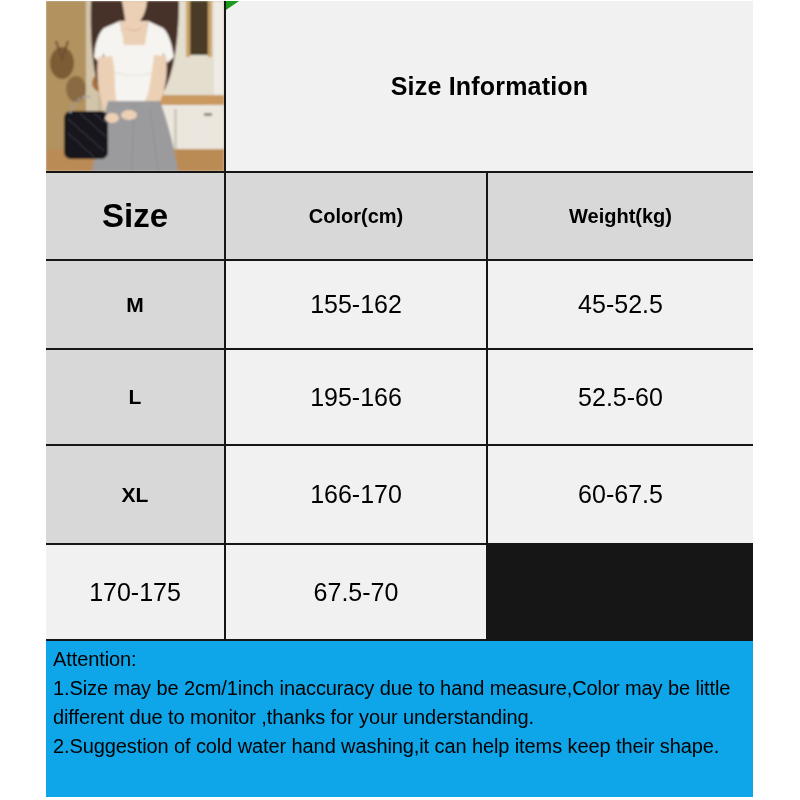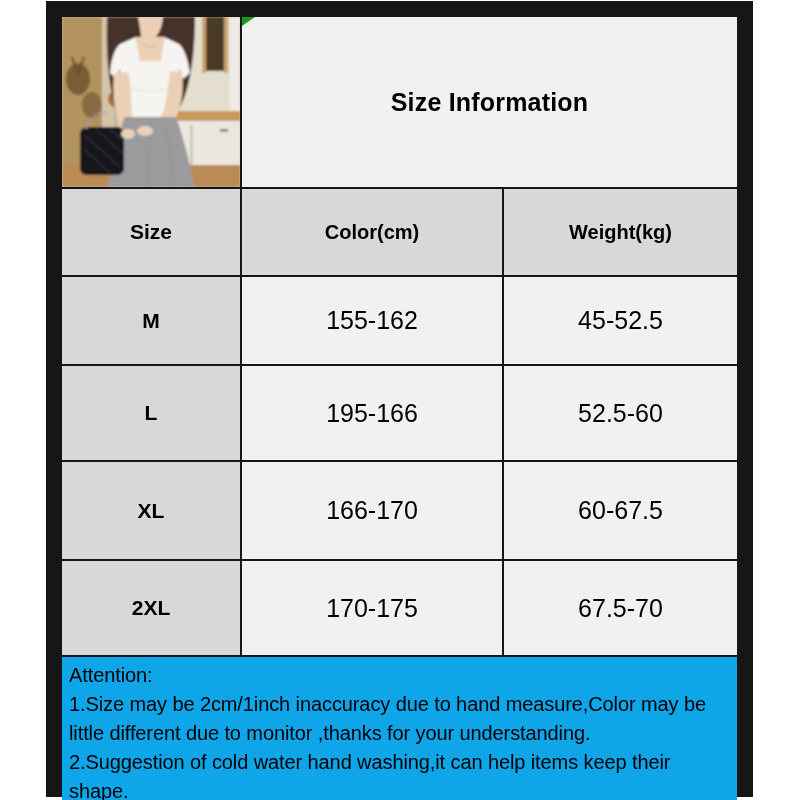--- a/index.html
+++ b/index.html
@@ -7,38 +7,38 @@
     width:800px;height:800px;background:#ffffff;
     font-family:"Liberation Sans","DejaVu Sans",sans-serif;
     color:#000;position:relative;overflow:hidden;
   }
   .sheet{
     position:absolute;left:46px;top:1px;width:707px;height:796px;
     background:#161616;box-sizing:border-box;
     display:grid;
     grid-template-columns:178px 260px 1fr;
     grid-template-rows:170px 86px 87px 94px 97px 94px 1fr;
-    gap:2px;padding:16px;
+    gap:2px;padding:0;
   }
   .cell{display:flex;align-items:center;justify-content:center;box-sizing:border-box;}
   .bg-light{background:#f1f1f1;}
   .bg-head{background:#d8d8d8;}
   .bg-white{background:#0ea5e9;}
 
   .photo-cell{grid-column:1;grid-row:1;background:#f1f1f1;overflow:hidden;}
   .photo-cell svg{display:block;width:100%;height:100%;}
 
   .title-cell{grid-column:2 / span 2;grid-row:1;position:relative;}
   .title-text{font-size:25px;font-weight:bold;letter-spacing:0.2px;}
   .corner-marker{
     position:absolute;left:0;top:0;width:0;height:0;
     border-top:9px solid #189a1c;border-right:13px solid transparent;
   }
 
-  .h-size{font-size:21px;font-weight:bold;}
+  .h-size{font-size:33px;font-weight:bold;}
   .h-col{font-size:20px;font-weight:bold;}
   .size-label{font-size:21px;font-weight:bold;}
   .value{font-size:25px;}
 
   .attention-cell{
     grid-column:1 / span 3;grid-row:7;
     display:block;padding:4px 6px 0 7px;
     font-size:20px;line-height:29px;letter-spacing:-0.1px;
   }
   .attention-cell p{margin:0;}
@@ -127,21 +127,20 @@
   <div class="cell bg-light value">45-52.5</div>
 
   <div class="cell bg-head size-label">L</div>
   <div class="cell bg-light value">195-166</div>
   <div class="cell bg-light value">52.5-60</div>
 
   <div class="cell bg-head size-label">XL</div>
   <div class="cell bg-light value">166-170</div>
   <div class="cell bg-light value">60-67.5</div>
 
-  <div class="cell bg-head size-label">2XL</div>
   <div class="cell bg-light value">170-175</div>
   <div class="cell bg-light value">67.5-70</div>
 
   <div class="attention-cell bg-white">
     <p>Attention:</p>
     <p>1.Size may be 2cm/1inch inaccuracy due to hand measure,Color may be little different due to monitor ,thanks for your understanding.</p>
     <p>2.Suggestion of cold water hand washing,it can help items keep their shape.</p>
   </div>
 
 </div>

